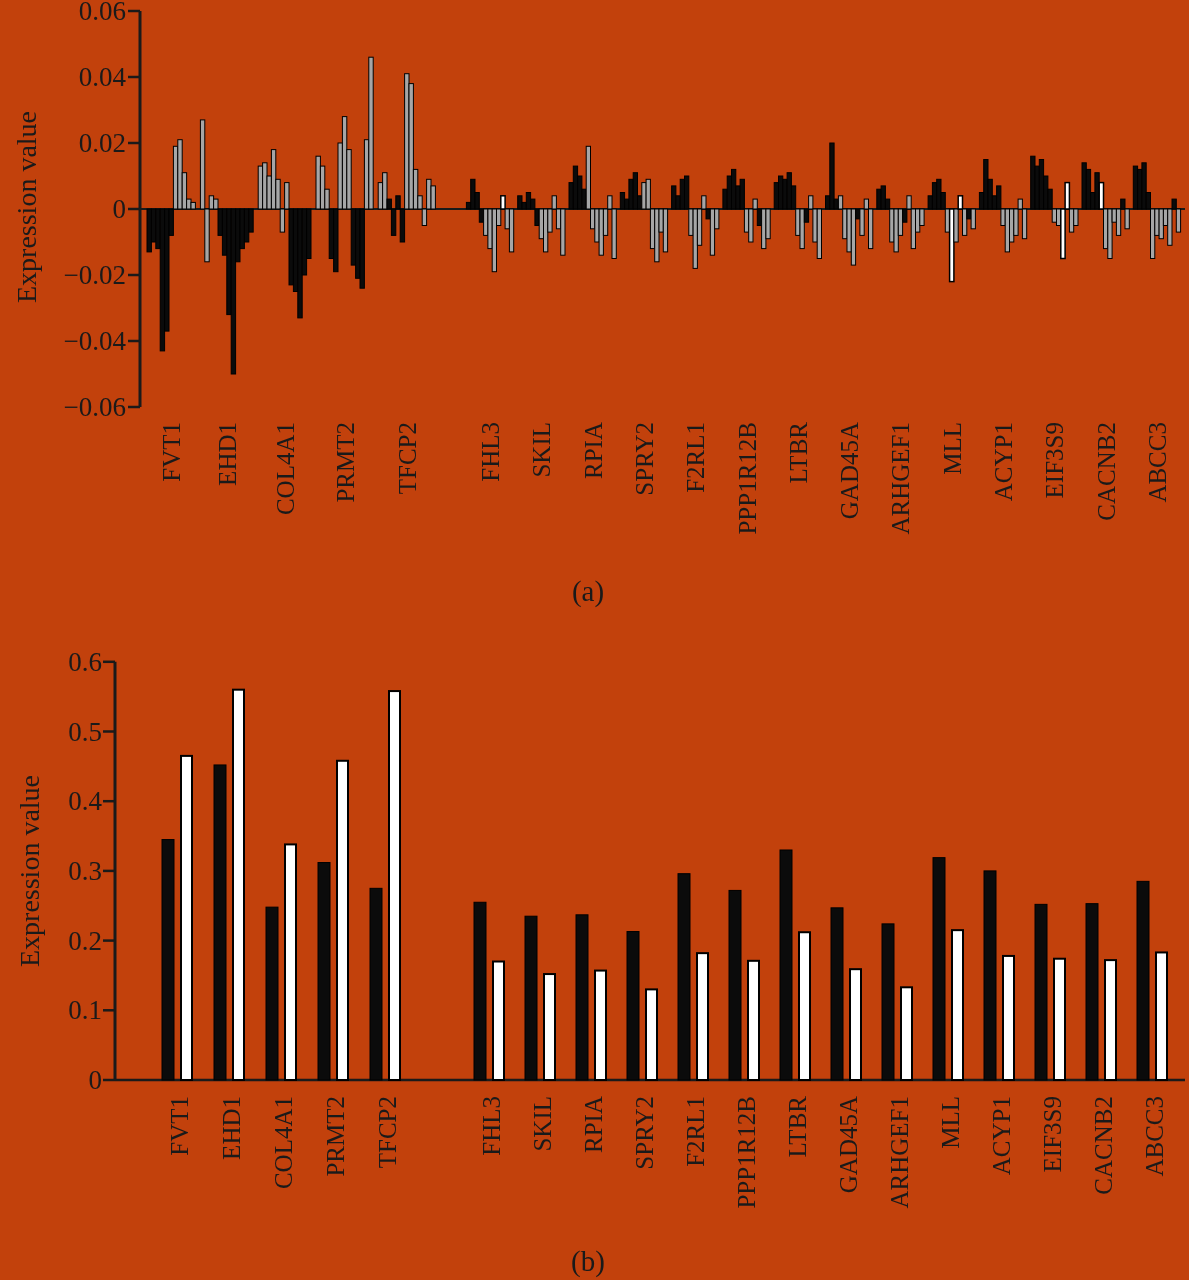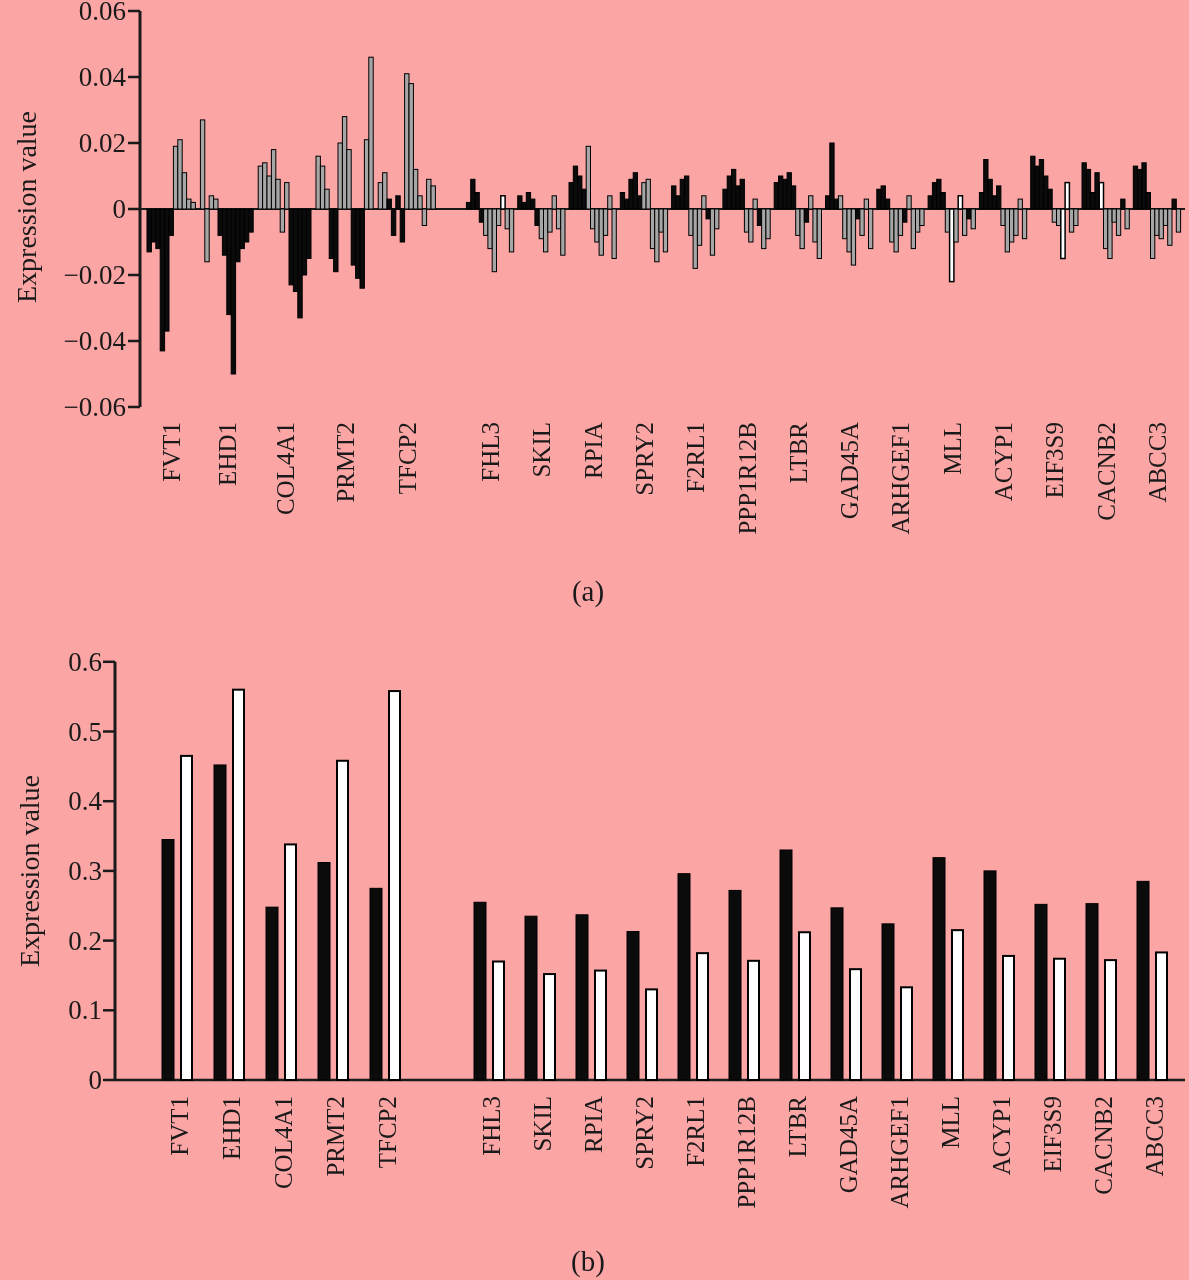--- a/index.html
+++ b/index.html
@@ -1,16 +1,16 @@
 <!DOCTYPE html>
 <html><head>
 <meta charset="utf-8">
 <style>
   html,body{margin:0;padding:0;background:#ffffff;}
-  #fig{position:relative;width:1189px;height:1280px;background:#fca5a5;overflow:hidden;
+  #fig{position:relative;width:1189px;height:1280px;background:#c2410c;overflow:hidden;
        font-family:"Liberation Serif","DejaVu Serif",serif;color:#111;}
   svg{display:block;}
   .ylabel{position:absolute;white-space:nowrap;font-size:28px;color:#1a1a1a;
           transform:translate(-50%,-50%) rotate(-90deg);}
   .caption{position:absolute;white-space:nowrap;font-size:29px;color:#1a1a1a;
            transform:translate(-50%,-50%);}
 </style>
 </head>
 <body>
 

